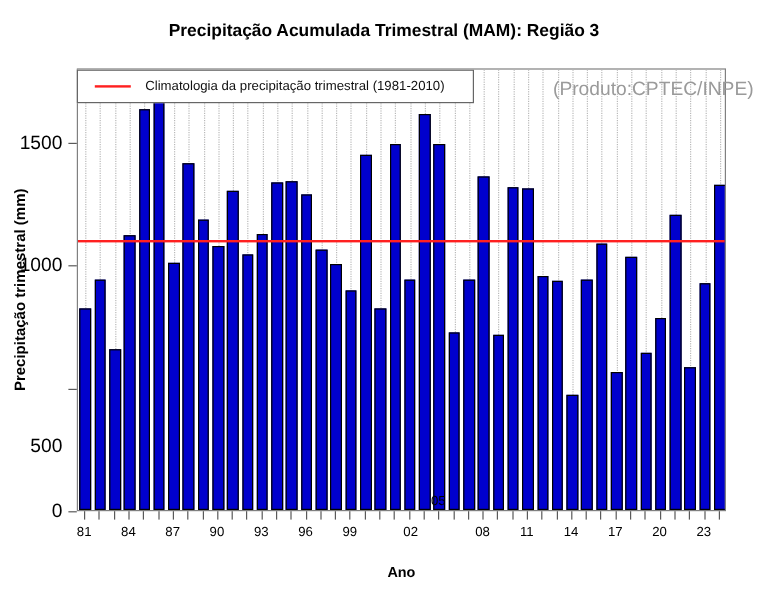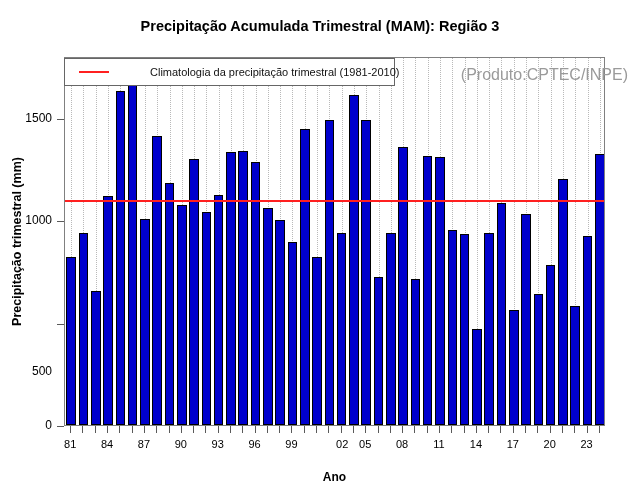--- a/index.html
+++ b/index.html
@@ -49,40 +49,39 @@
 
   
   #legend-box{
     position:absolute;left:64px;top:58px;
     width:331px;height:28px;
     background:#ffffff;
     border:1px solid #666666;
     box-sizing:border-box;
     display:flex;align-items:center;
     z-index:5;
-    gap:29px;
   }
   #legend-swatch{
     margin-left:14px;width:30px;height:2px;background:#ff2020;flex:0 0 auto;
   }
   #legend-label{
     margin-left:12px;font-size:11px;color:#111;white-space:nowrap;
   }
 
   #watermark{
     position:absolute;right:12px;top:66px;
     font-size:16px;color:#9a9a9a;
     z-index:5;white-space:nowrap;
   }
 
   
   .ytick-mark{position:absolute;width:7px;height:1px;background:#5a5a5a;}
   .ytick-label{
     position:absolute;text-align:right;
-    font-size:12px;color:#000;white-space:nowrap;
+    font-size:16px;color:#000;white-space:nowrap;
   }
   .xtick-mark{position:absolute;width:1px;height:7px;background:#5a5a5a;}
   .xtick-label{
     position:absolute;text-align:center;
     font-size:11px;color:#000;white-space:nowrap;
   }
 
   #y-axis-title{
     position:absolute;left:-6px;top:0;
     width:369px;height:16px;
@@ -245,21 +244,21 @@
       <div class="xtick-mark" style="left: 279px; top: 426px;"></div>
       <div class="xtick-mark" style="left: 291px; top: 426px;"></div>
       <div class="xtick-label" style="left: 271.466px; width: 40px; top: 438px;">99</div>
       <div class="xtick-mark" style="left: 304px; top: 426px;"></div>
       <div class="xtick-mark" style="left: 316px; top: 426px;"></div>
       <div class="xtick-mark" style="left: 328px; top: 426px;"></div>
       <div class="xtick-label" style="left: 308.352px; width: 40px; top: 438px; text-align: right;">02</div>
       <div class="xtick-mark" style="left: 341px; top: 426px;"></div>
       <div class="xtick-mark" style="left: 353px; top: 426px;"></div>
       <div class="xtick-mark" style="left: 365px; top: 426px;"></div>
-      <div class="xtick-label" style="left: 345.239px; width: 40px; top: 438px;">05</div>
+      <div class="xtick-label" style="left: 345.239px; width: 40px; top: 412px;">05</div>
       <div class="xtick-mark" style="left: 378px; top: 426px;"></div>
       <div class="xtick-mark" style="left: 390px; top: 426px;"></div>
       <div class="xtick-mark" style="left: 402px; top: 426px;"></div>
       <div class="xtick-label" style="left: 382.125px; width: 40px; top: 438px;">08</div>
       <div class="xtick-mark" style="left: 414px; top: 426px;"></div>
       <div class="xtick-mark" style="left: 427px; top: 426px;"></div>
       <div class="xtick-mark" style="left: 439px; top: 426px;"></div>
       <div class="xtick-label" style="left: 419.011px; width: 40px; top: 438px;">11</div>
       <div class="xtick-mark" style="left: 451px; top: 426px;"></div>
       <div class="xtick-mark" style="left: 464px; top: 426px;"></div>

